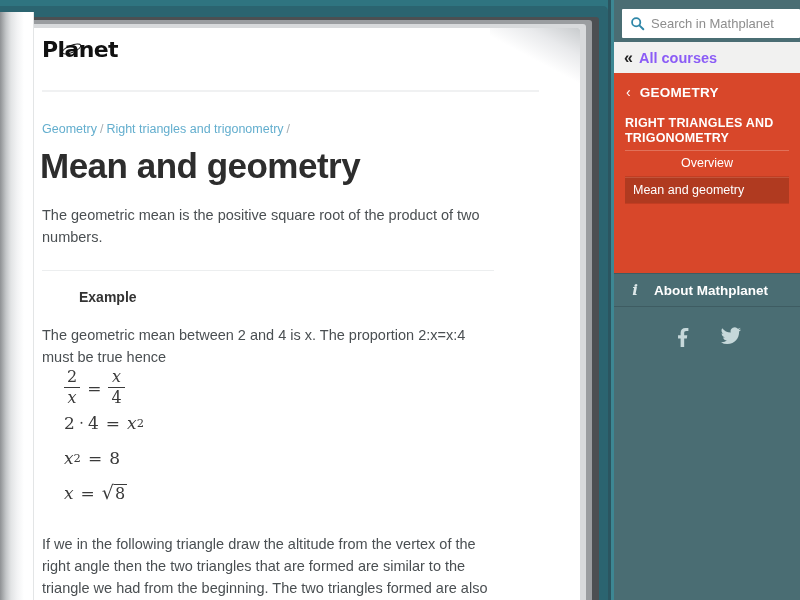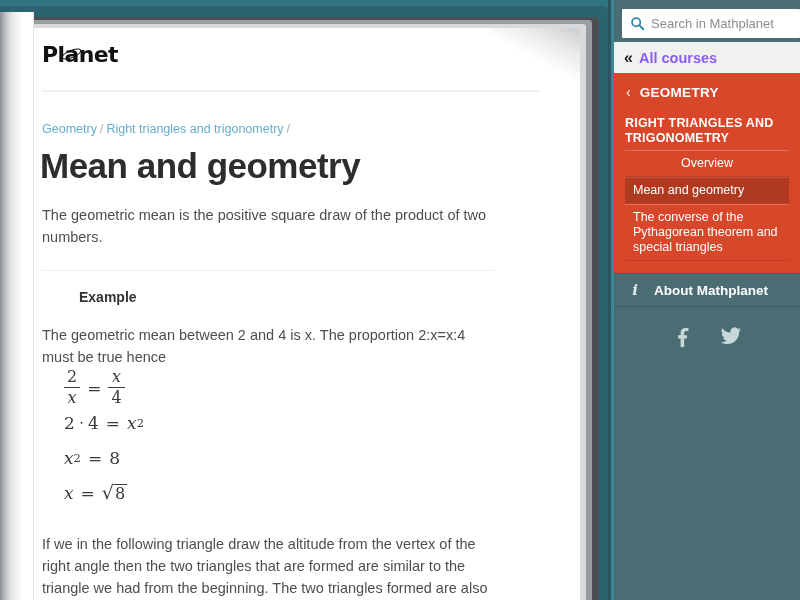--- a/index.html
+++ b/index.html
@@ -116,21 +116,21 @@
   }
   .logo-l1, .logo-l2 {
     font-family: "DejaVu Sans", sans-serif;
     font-weight: bold;
     font-size: 22px;
     line-height: 22px;
     letter-spacing: -0.6px;
     color: #111111;
     display: block;
   }
-  .logo-l2 { margin-top: 10px; }
+  .logo-l2 { margin-top: 5px; }
   .planet-a {
     position: relative;
     display: inline-block;
   }
   .planet-ring {
     position: absolute;
     left: -3px; top: 6px;
     width: 21px; height: 8px;
     border: 1.6px solid #111;
     border-radius: 50%;
@@ -410,21 +410,21 @@
   </div>
 
   <div id="logo-divider"></div>
 
   <div id="breadcrumb">
     <a href="#">Geometry</a><span class="sep">/</span><a href="#">Right triangles and trigonometry</a><span class="sep">/</span>
   </div>
 
   <h1 id="page-title">Mean and geometry</h1>
 
-  <p id="intro-para" class="body-p">The geometric mean is the positive square draw of the product of two numbers.</p>
+  <p id="intro-para" class="body-p">The geometric mean is the positive square root of the product of two numbers.</p>
 
   <div id="section-divider"></div>
 
   <div id="example-heading">Example</div>
 
   <p id="example-para" class="body-p">The geometric mean between 2 and 4 is x. The proportion 2:x=x:4 must be true hence</p>
 
   <div id="math-block">
 
     <div class="math-row">
@@ -495,21 +495,20 @@
     <div id="geometry-row">
       <span class="chev">‹</span>
       <span class="lbl">GEOMETRY</span>
     </div>
 
     <div id="section-title">RIGHT TRIANGLES AND TRIGONOMETRY</div>
 
     <div id="menu-list">
       <div class="menu-item center">Overview</div>
       <div class="menu-item active">Mean and geometry</div>
-      <div class="menu-item">The converse of the Pythagorean theorem and special triangles</div>
     </div>
 
   </div>
 
   <div id="about-row">
     <span id="info-icon">i</span>
     <span class="lbl">About Mathplanet</span>
   </div>
 
   <div id="socials">

